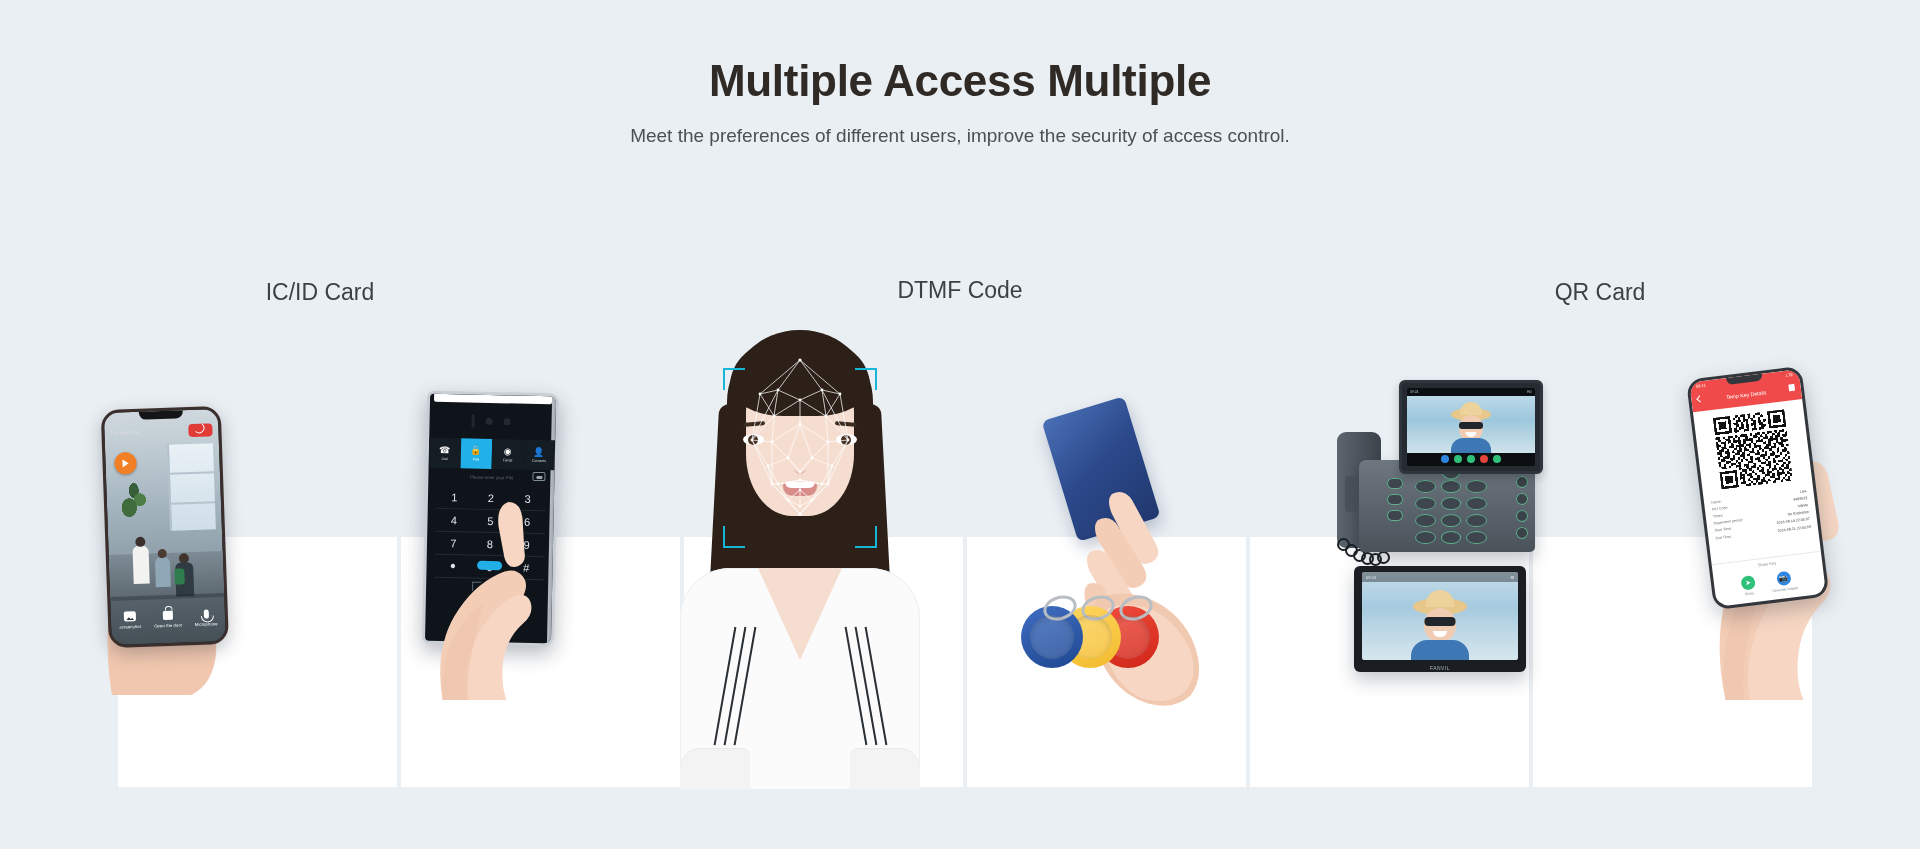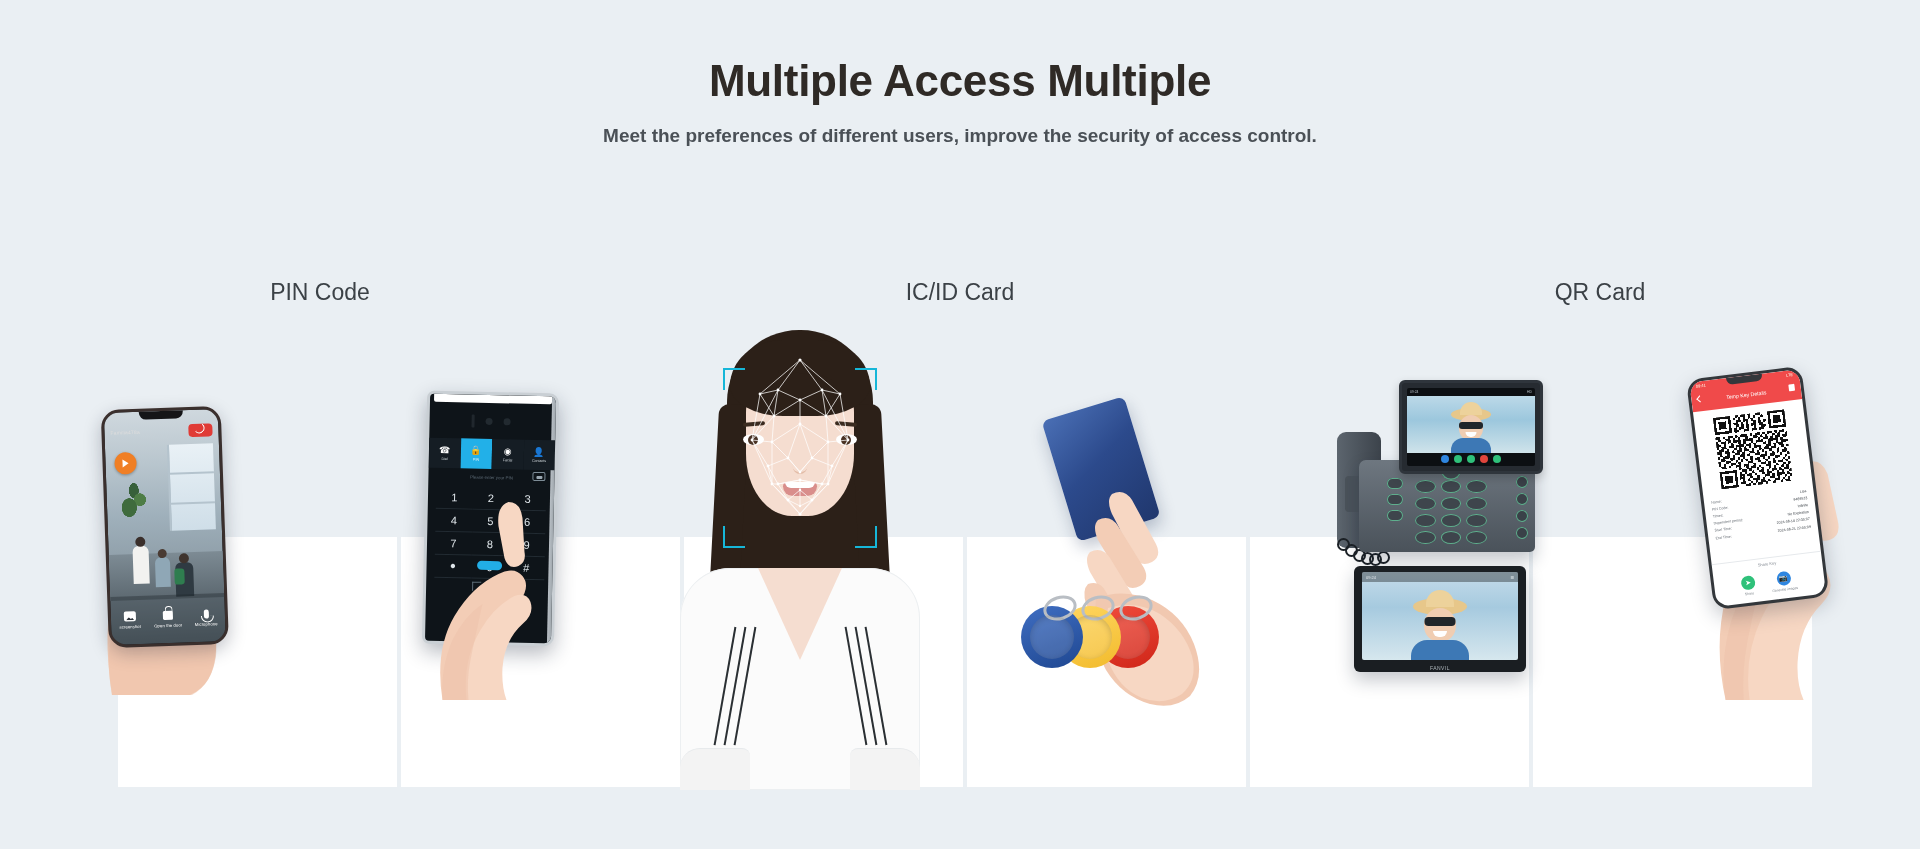--- a/index.html
+++ b/index.html
@@ -13,21 +13,21 @@
   .page { position: relative; width: 1920px; height: 849px; background: #eaeff3; }
 
   
   .header { position: absolute; top: 0; left: 0; width: 1920px; text-align: center; }
   .title {
     font-size: 44px; font-weight: 800; color: #2f2a26;
     letter-spacing: -0.3px; padding-top: 56px; line-height: 1.15;
     font-family: "Liberation Sans", sans-serif;
   }
   .subtitle {
-    font-size: 19px; color: #4a5056; padding-top: 18px; font-weight: 700;
+    font-size: 19px; color: #4a5056; padding-top: 18px; font-weight: 400;
   }
 
   
   .labels {
     position: absolute; top: 272px; left: 0; width: 1920px; height: 40px;
     display: flex;
   }
   .label-cell {
     flex: 1 1 0; text-align: center; font-size: 23px; color: #3b4146;
     font-weight: 400; line-height: 40px; white-space: nowrap;
@@ -347,22 +347,22 @@
 <body>
 
 <div class="page">
 
   <div class="header">
     <div class="title">Multiple Access Multiple</div>
     <div class="subtitle">Meet the preferences of different users, improve the security of access control.</div>
   </div>
 
   <div class="labels">
-    <div class="label-cell c1">PIN Code</div>
     <div class="label-cell c3">IC/ID Card</div>
+    <div class="label-cell c4">DTMF Code</div>
     <div class="label-cell c5">QR Card</div>
   </div>
 
   <div class="panel-strip">
     <div class="panel"></div>
     <div class="panel"></div>
     <div class="panel"></div>
     <div class="panel"></div>
     <div class="panel"></div>
     <div class="panel"></div>

